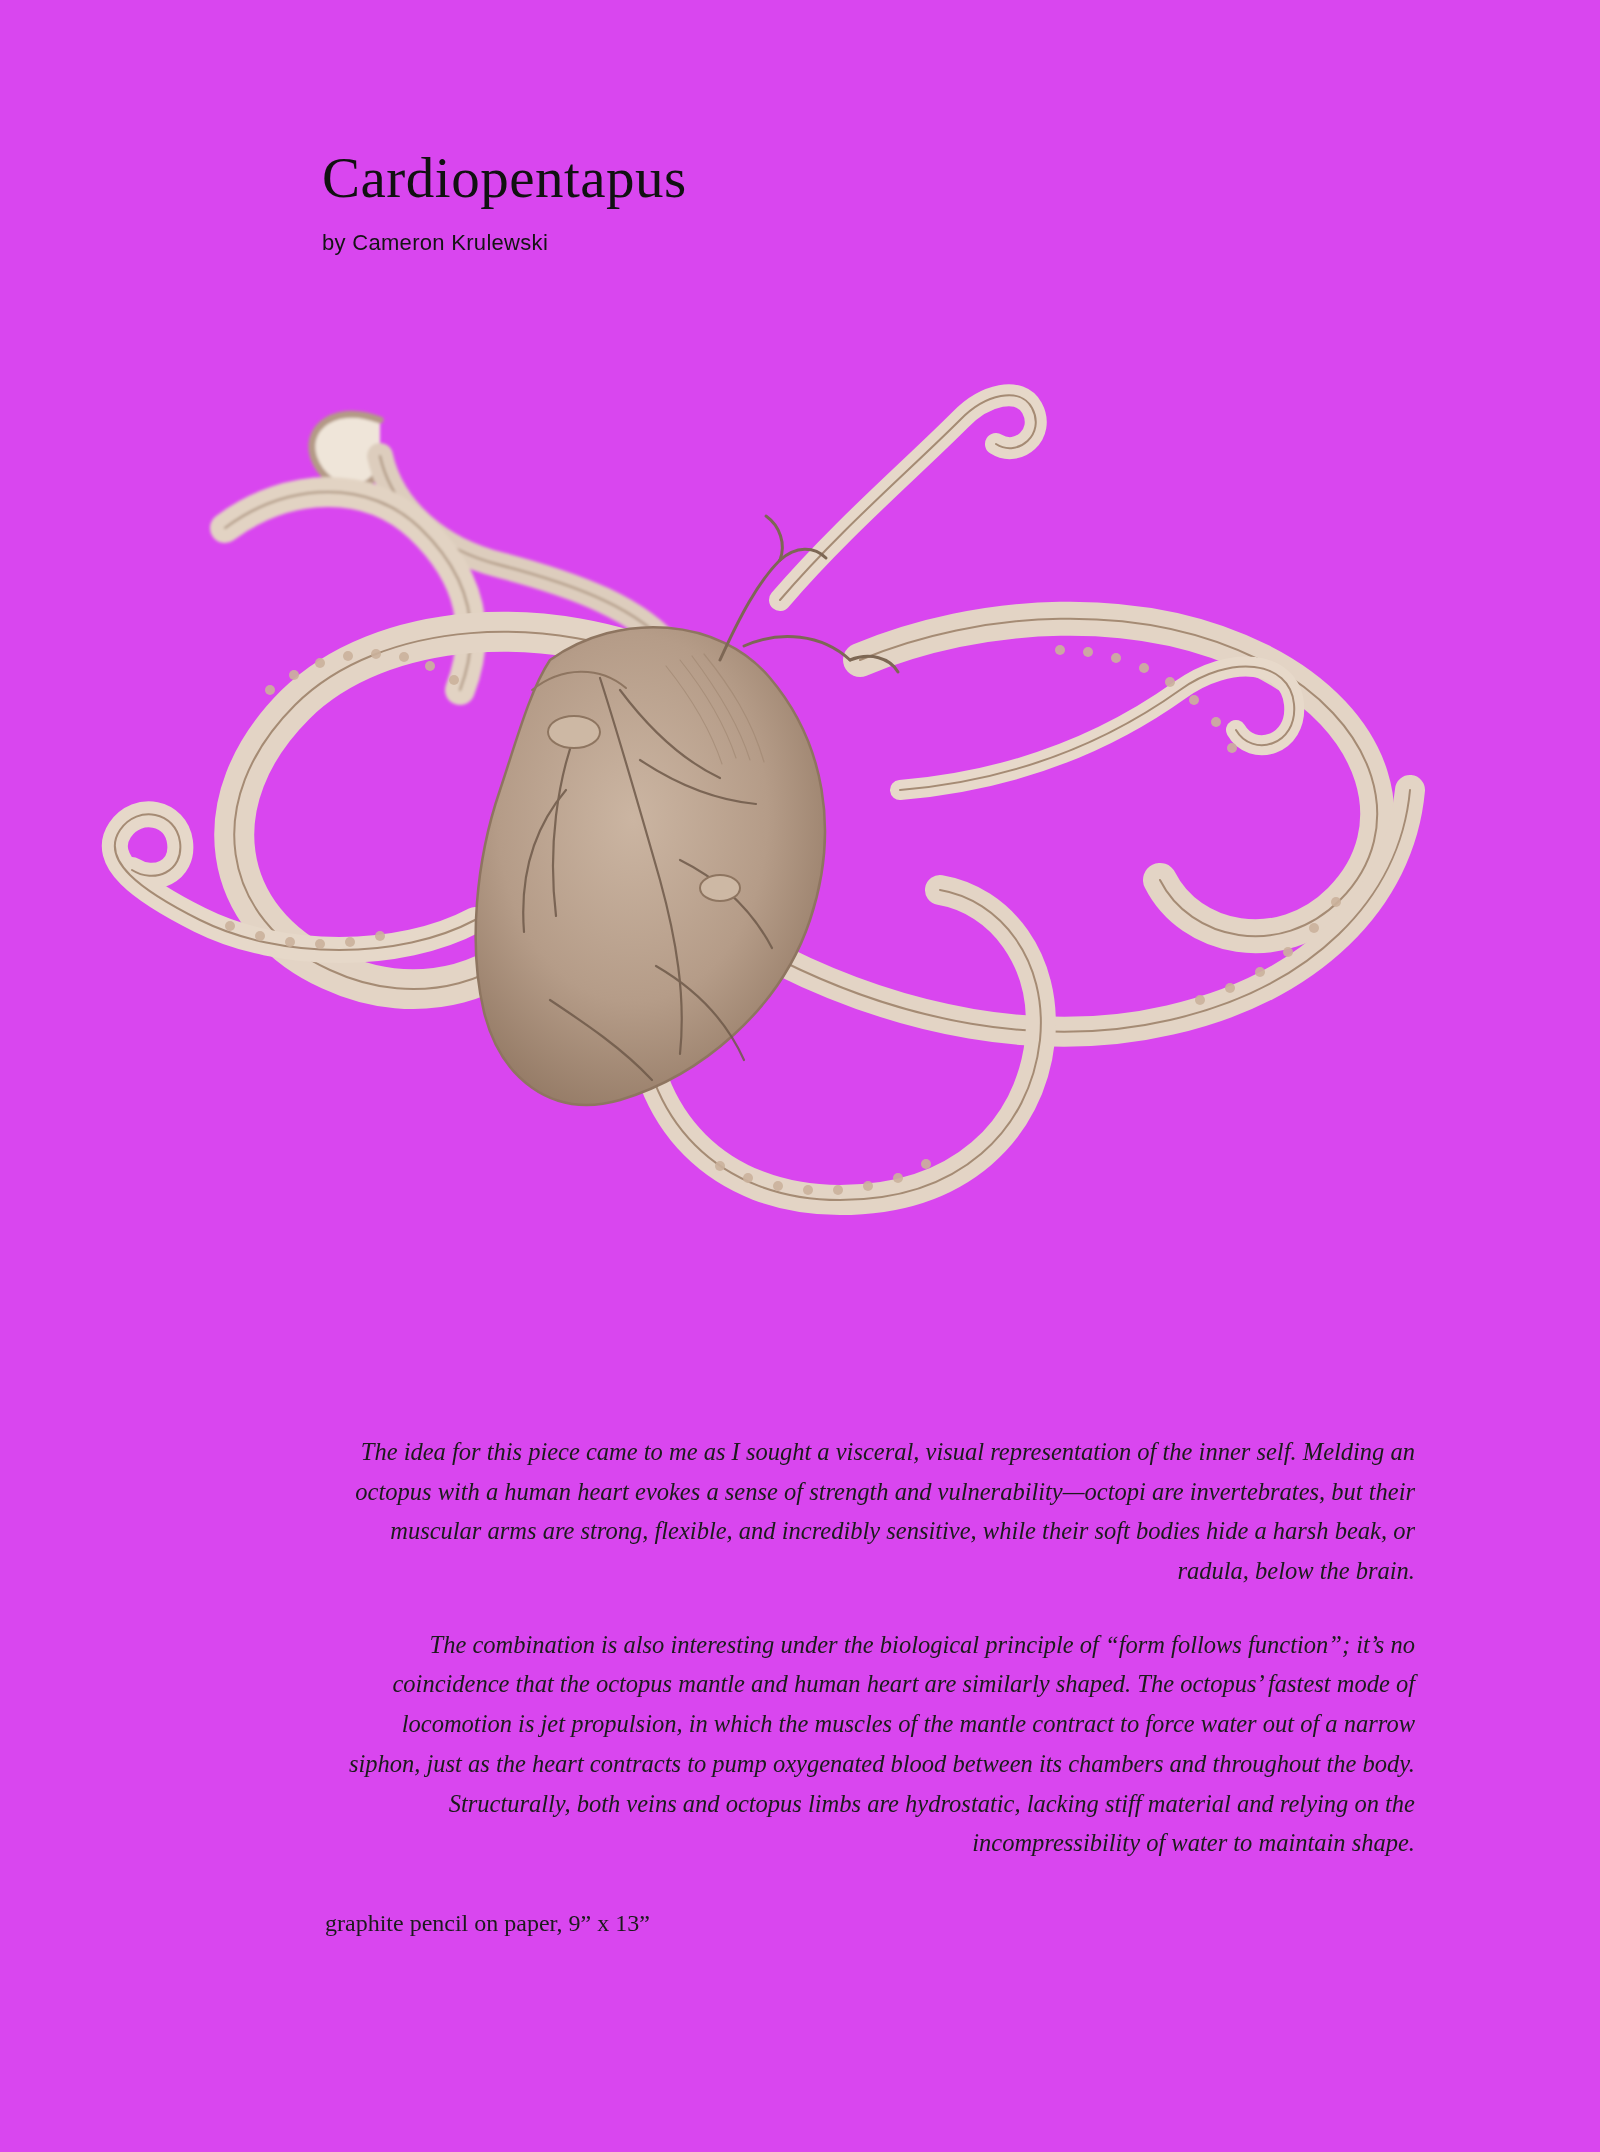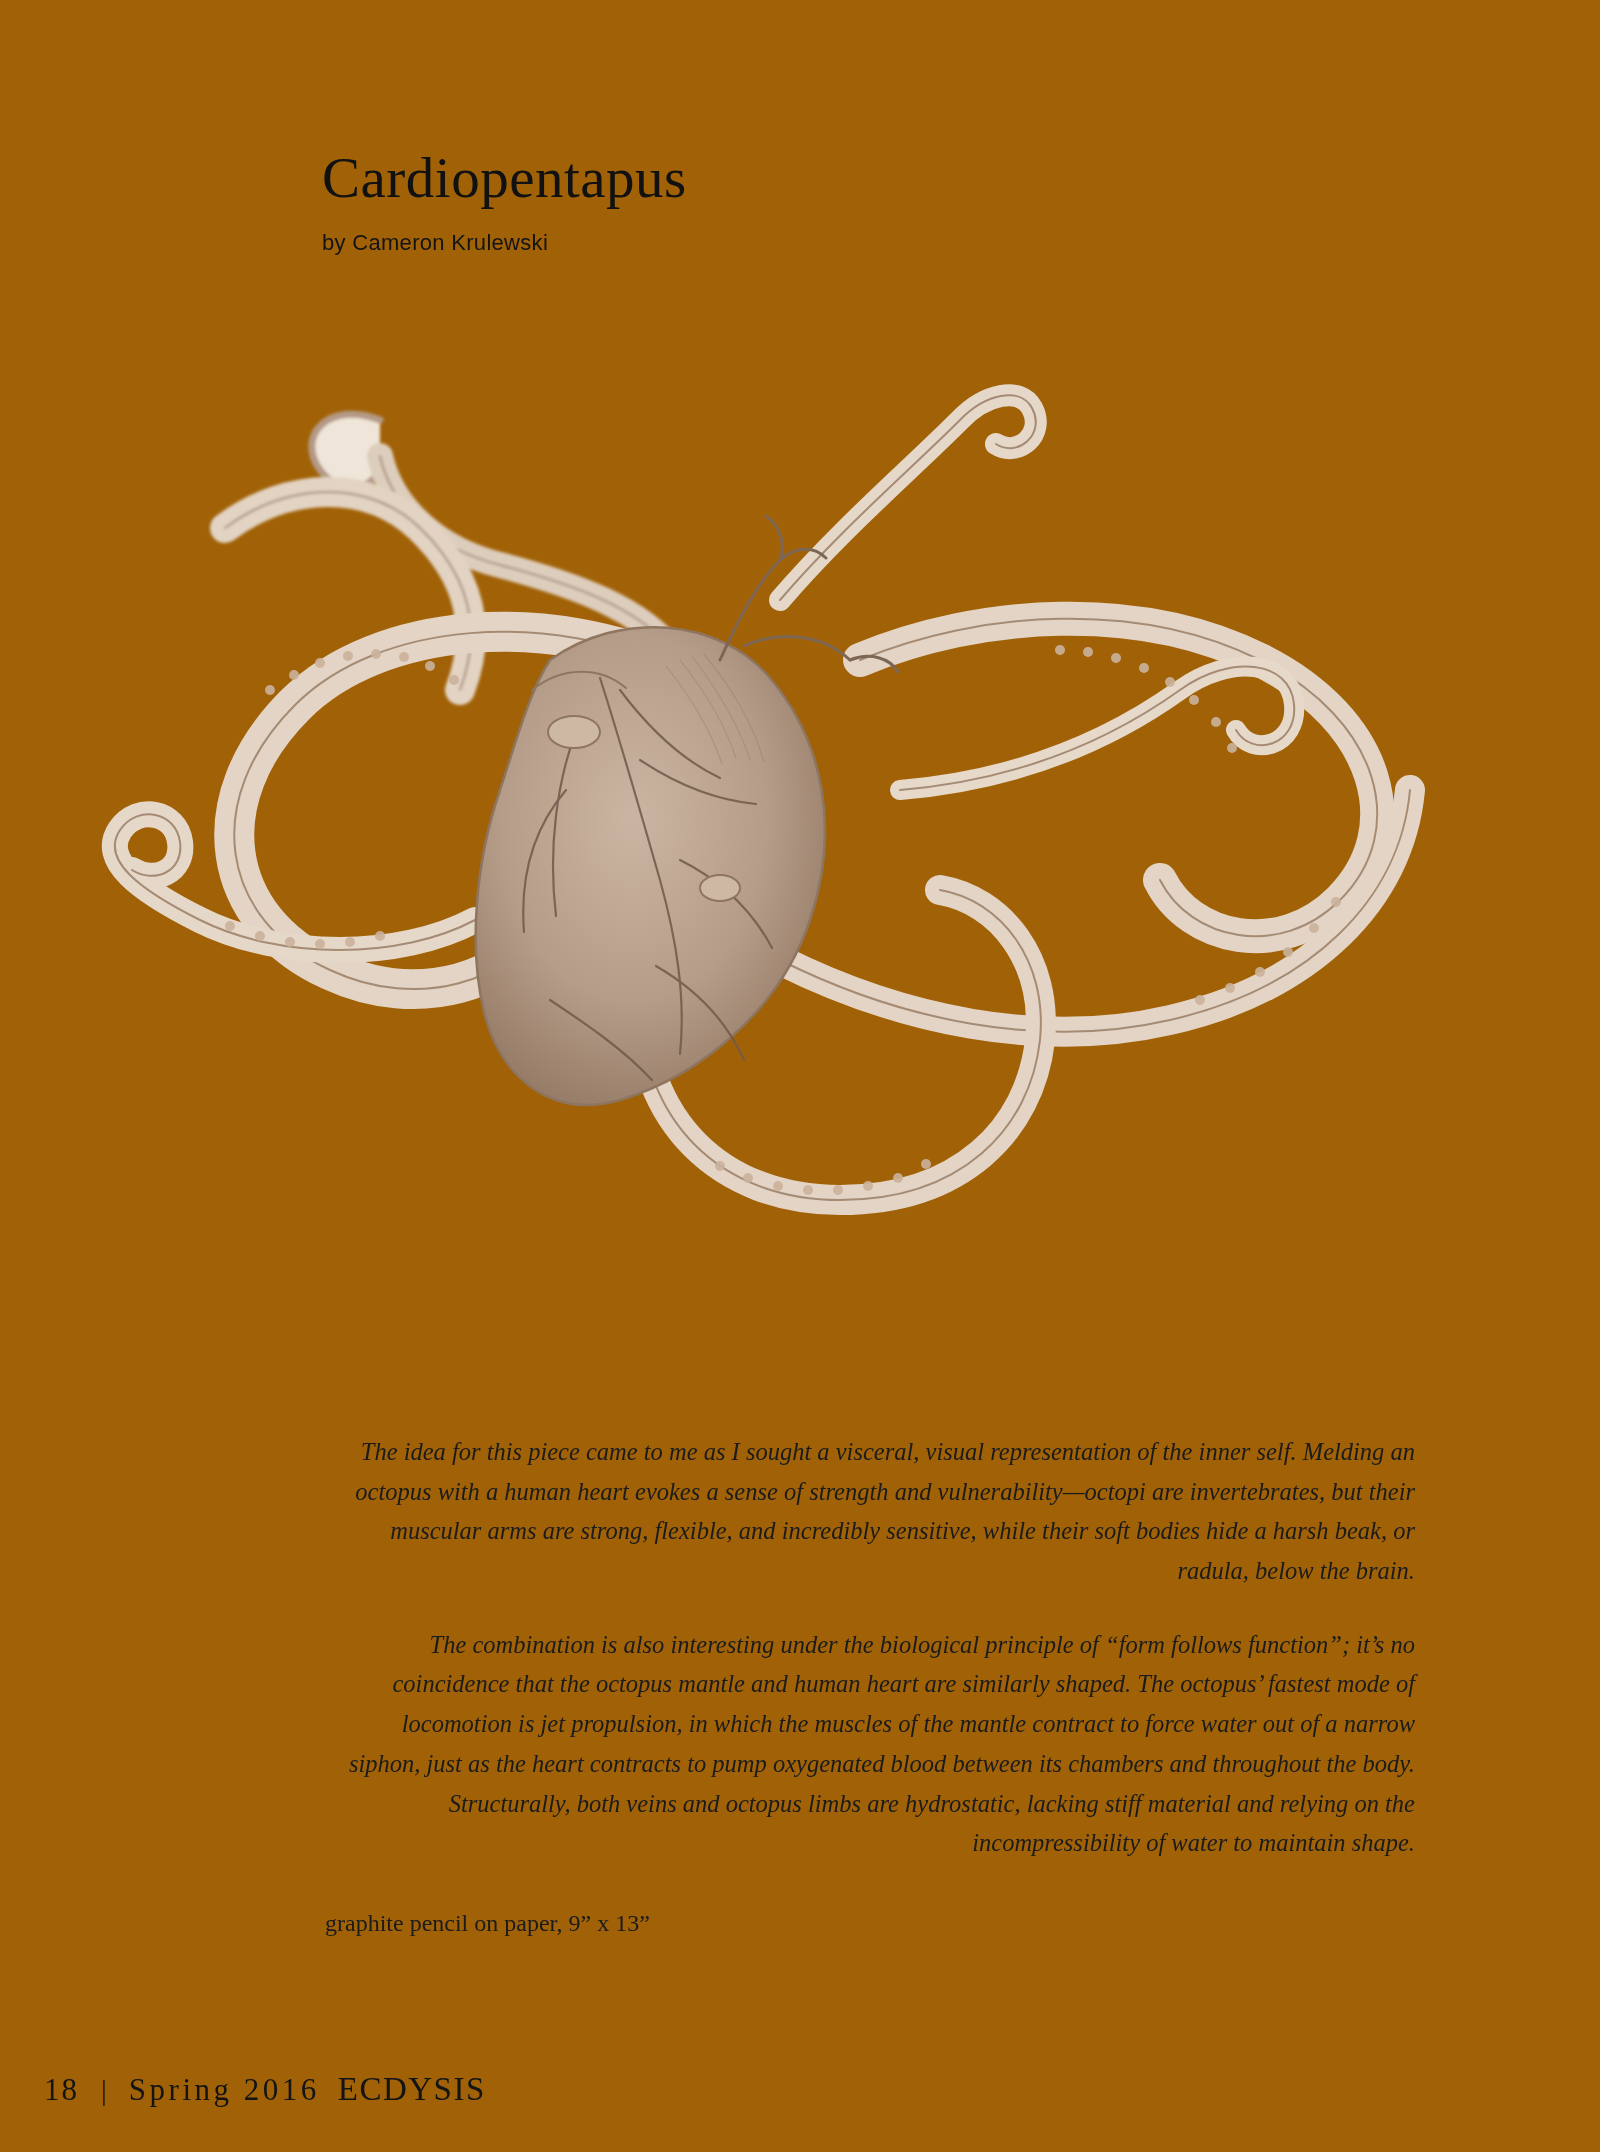--- a/index.html
+++ b/index.html
@@ -11,21 +11,21 @@
     width: 1600px;
     height: 2152px;
     position: relative;
     font-family: "Liberation Serif", serif;
     color: #1a1a1a;
     overflow: hidden;
   }
   .page {
     position: absolute;
     inset: 0;
-    background: #a16207;
+    background: #d946ef;
   }
   
   .title-block {
     position: absolute;
     left: 322px;
     top: 148px;
     width: 900px;
   }
   .artwork-title {
     font-family: "Liberation Serif", serif;
@@ -249,20 +249,14 @@
       </g>
     </svg>
   </div>
 
   <div class="statement">
     <p>The idea for this piece came to me as I sought a visceral, visual representation of the inner self. Melding an octopus with a human heart evokes a sense of strength and vulnerability—octopi are invertebrates, but their muscular arms are strong, flexible, and incredibly sensitive, while their soft bodies hide a harsh beak, or radula, below the brain.</p>
     <p>The combination is also interesting under the biological principle of “form follows function”; it’s no coincidence that the octopus mantle and human heart are similarly shaped. The octopus’ fastest mode of locomotion is jet propulsion, in which the muscles of the mantle contract to force water out of a narrow siphon, just as the heart contracts to pump oxygenated blood between its chambers and throughout the body. Structurally, both veins and octopus limbs are hydrostatic, lacking stiff material and relying on the incompressibility of water to maintain shape.</p>
     <div class="medium-note">graphite pencil on paper, 9” x 13”</div>
   </div>
 
-  <div class="footer">
-    <span class="footer-page">18</span>
-    <span class="footer-sep">|</span>
-    <span class="footer-issue">Spring 2016</span>
-    <span class="footer-journal">ECDYSIS</span>
-  </div>
 
 </div>
 
 </body></html>

